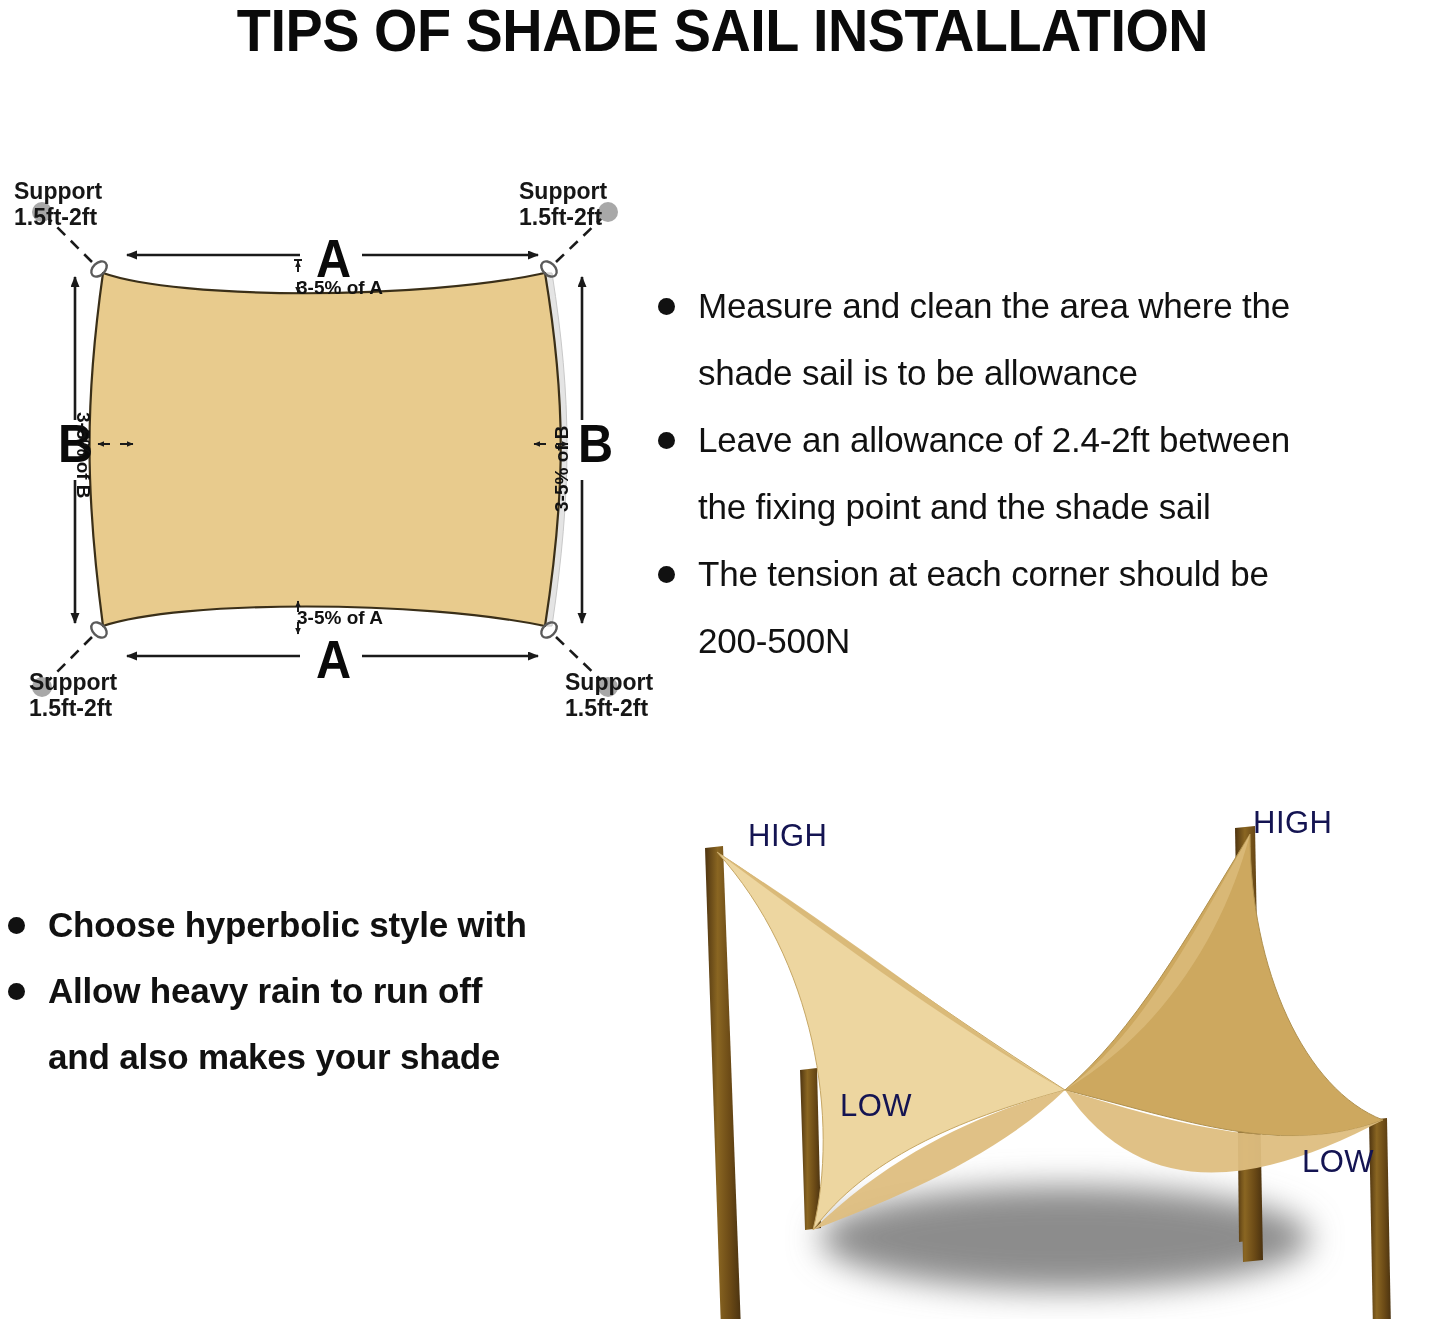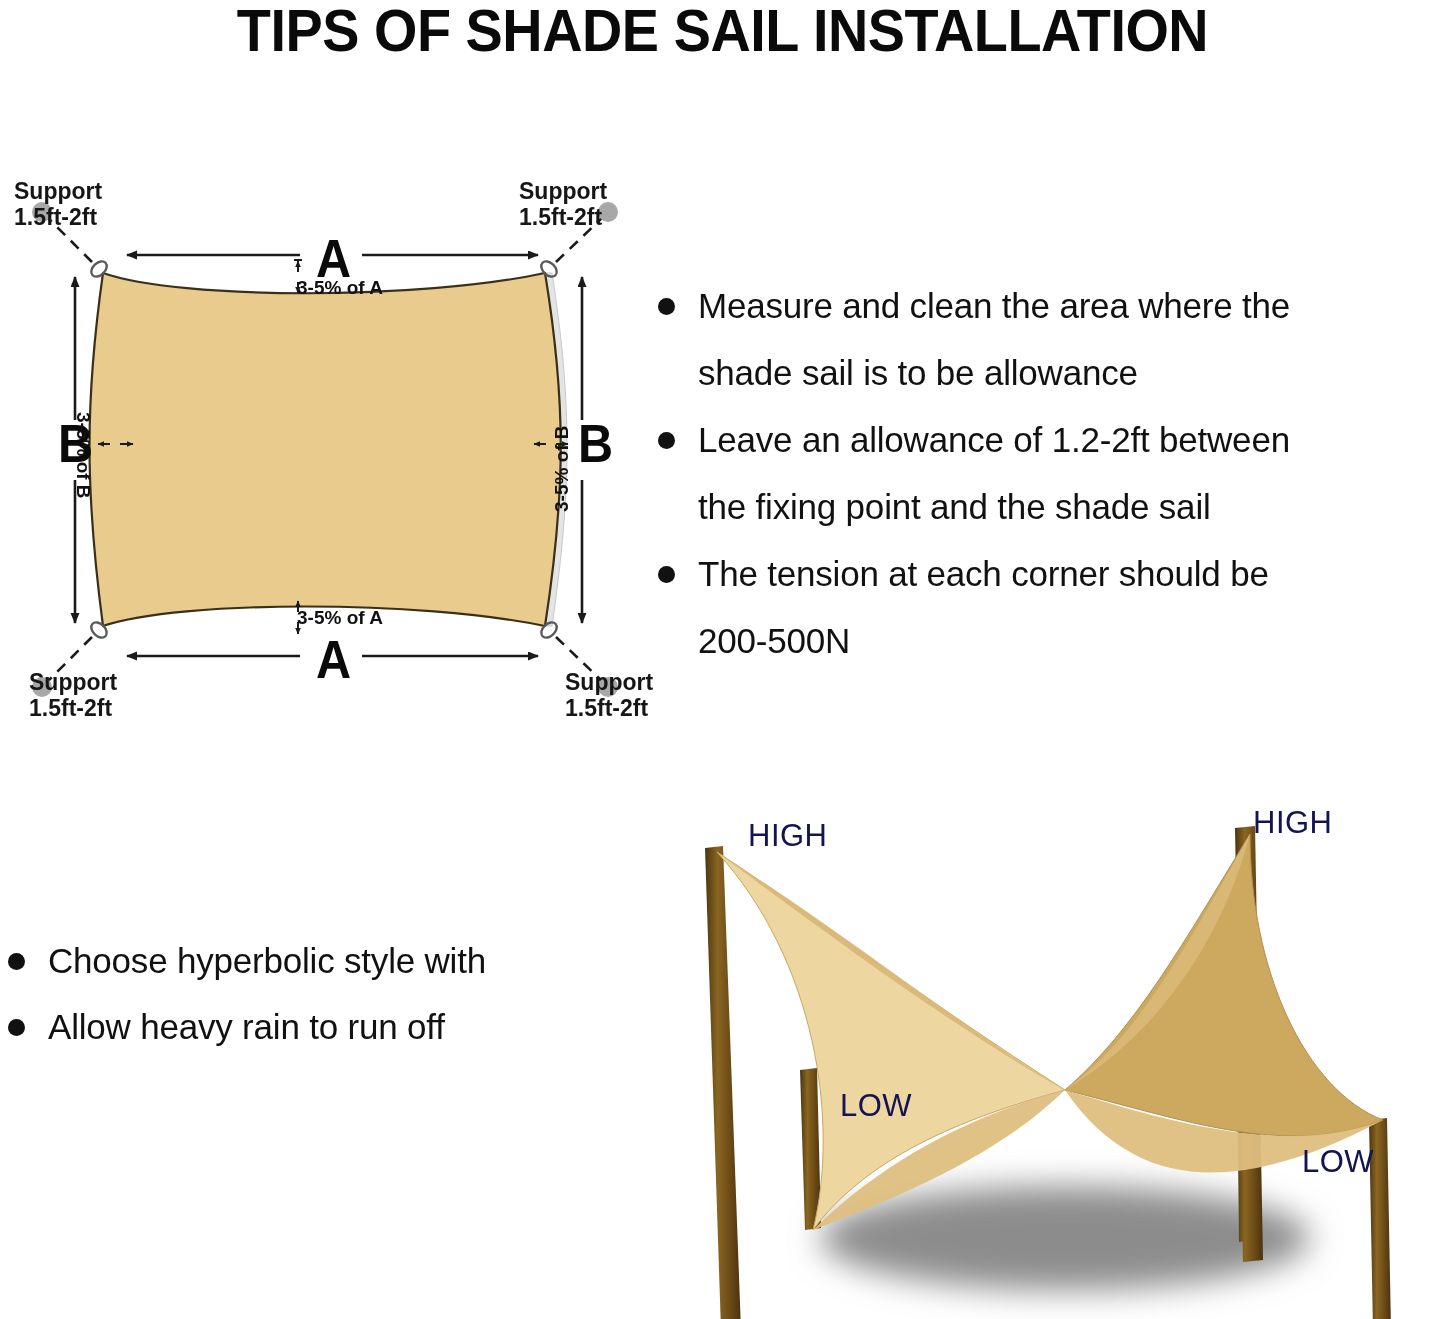--- a/index.html
+++ b/index.html
@@ -65,22 +65,23 @@
   }
   #tips-right li .dot {
     width: 17px;
     height: 17px;
     left: 8px;
     top: 26px;
   }
 
   #tips-bottom {
     left: 0px;
-    top: 928px;
+    top: 892px;
     width: 630px;
+    font-weight: bold;
   }
   #tips-bottom li {
     font-size: 35px;
     line-height: 66px;
     padding-left: 48px;
     letter-spacing: -0.2px;
   }
   #tips-bottom li .dot {
     width: 17px;
     height: 17px;
@@ -209,39 +210,39 @@
 <div style="position:absolute; left:551px; top:512px; font-size:19px; font-weight:bold; color:#111; white-space:nowrap; transform:rotate(-90deg); transform-origin:0 0;">3-5% of B</div>
 
 <ul class="bullets" id="tips-right">
   <li>
     <span class="dot"></span>
     <span>Measure and clean the area where the</span><br>
     <span>shade sail is to be allowance</span>
   </li>
   <li>
     <span class="dot"></span>
-    <span>Leave an allowance of 1.2-2ft between</span><br>
+    <span>Leave an allowance of 2.4-2ft between</span><br>
     <span>the fixing point and the shade sail</span>
   </li>
   <li>
     <span class="dot"></span>
     <span>The tension at each corner should be</span><br>
     <span>200-500N</span>
   </li>
 </ul>
 
 <ul class="bullets" id="tips-bottom">
   <li>
     <span class="dot"></span>
     <span>Choose hyperbolic style with</span><br>
   </li>
   <li>
     <span class="dot"></span>
     <span>Allow heavy rain to run off</span><br>
-    <br>
+    <span>and also makes your shade</span><br>
   </li>
 </ul>
 
 <svg class="svg-layer" id="hyper-svg" width="780" height="540" style="left:665px; top:790px;" viewBox="0 0 780 540" xmlns="http://www.w3.org/2000/svg">
 
   <defs>
     <filter id="blur-shadow" x="-25%" y="-60%" width="150%" height="240%">
       <feGaussianBlur stdDeviation="16"></feGaussianBlur>
     </filter>
     <linearGradient id="postGrad" x1="0" y1="0" x2="1" y2="0">

